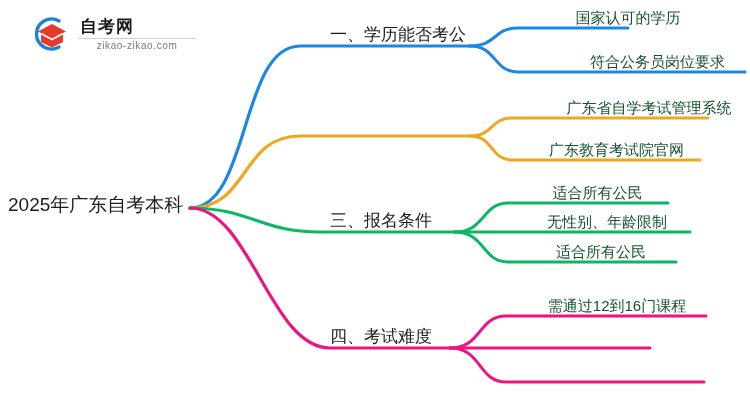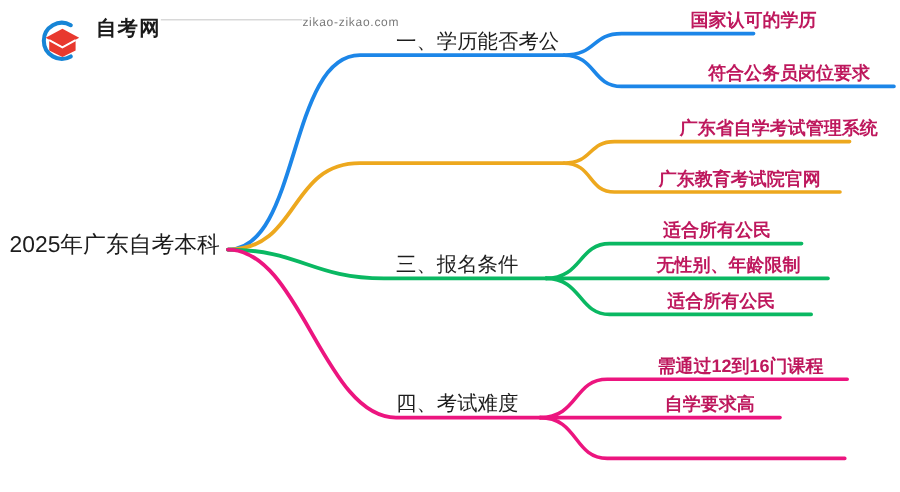--- a/index.html
+++ b/index.html
@@ -38,21 +38,21 @@
   }
   .logo-mark {
     position: relative;
     width: 44px;
     height: 44px;
     flex: 0 0 auto;
   }
   .logo-text-block {
     margin-left: 6px;
     display: flex;
-    flex-direction: row;
+    flex-direction: column;
     justify-content: center;
     height: 40px;
   }
   .logo-title {
     font-size: 17px;
     font-weight: bold;
     color: #1a1a1a;
     line-height: 19px;
     letter-spacing: 1px;
     padding-left: 2px;
@@ -88,25 +88,24 @@
     font-size: 17px;
     color: #1d1d1d;
     white-space: nowrap;
     line-height: 22px;
   }
 
   
   .leaf {
     position: absolute;
     font-size: 15px;
-    color: #be185d;
+    color: #14532d;
     white-space: nowrap;
     line-height: 20px;
     text-align: center;
-    font-weight: bold;
   }
 </style>
 </head>
 <body>
 
 <div id="canvas">
 
   <svg id="wires" viewBox="0 0 750 410">
 
     <path d="M190,208 C250,208 240,46 300,46 L470,46" fill="none" stroke="#1c86e8" stroke-width="3.2" stroke-linecap="round"></path>
@@ -154,15 +153,14 @@
   <div class="leaf" style="left:570px; top:52px; width:175px;">符合公务员岗位要求</div>
 
   <div class="leaf" style="left:558px; top:98px; width:182px;">广东省自学考试管理系统</div>
   <div class="leaf" style="left:527px; top:183px; width:141px;">适合所有公民</div>
 
   <div class="leaf" style="left:533px; top:140px; width:167px;">广东教育考试院官网</div>
   <div class="leaf" style="left:524px; top:212px; width:166px;">无性别、年龄限制</div>
   <div class="leaf" style="left:526px; top:242px; width:150px;">适合所有公民</div>
 
   <div class="leaf" style="left:528px; top:296px; width:178px;">需通过12到16门课程</div>
-  <div class="leaf" style="left:533px; top:328px; width:117px;">自学要求高</div>
 
 </div>
 
 </body></html>

